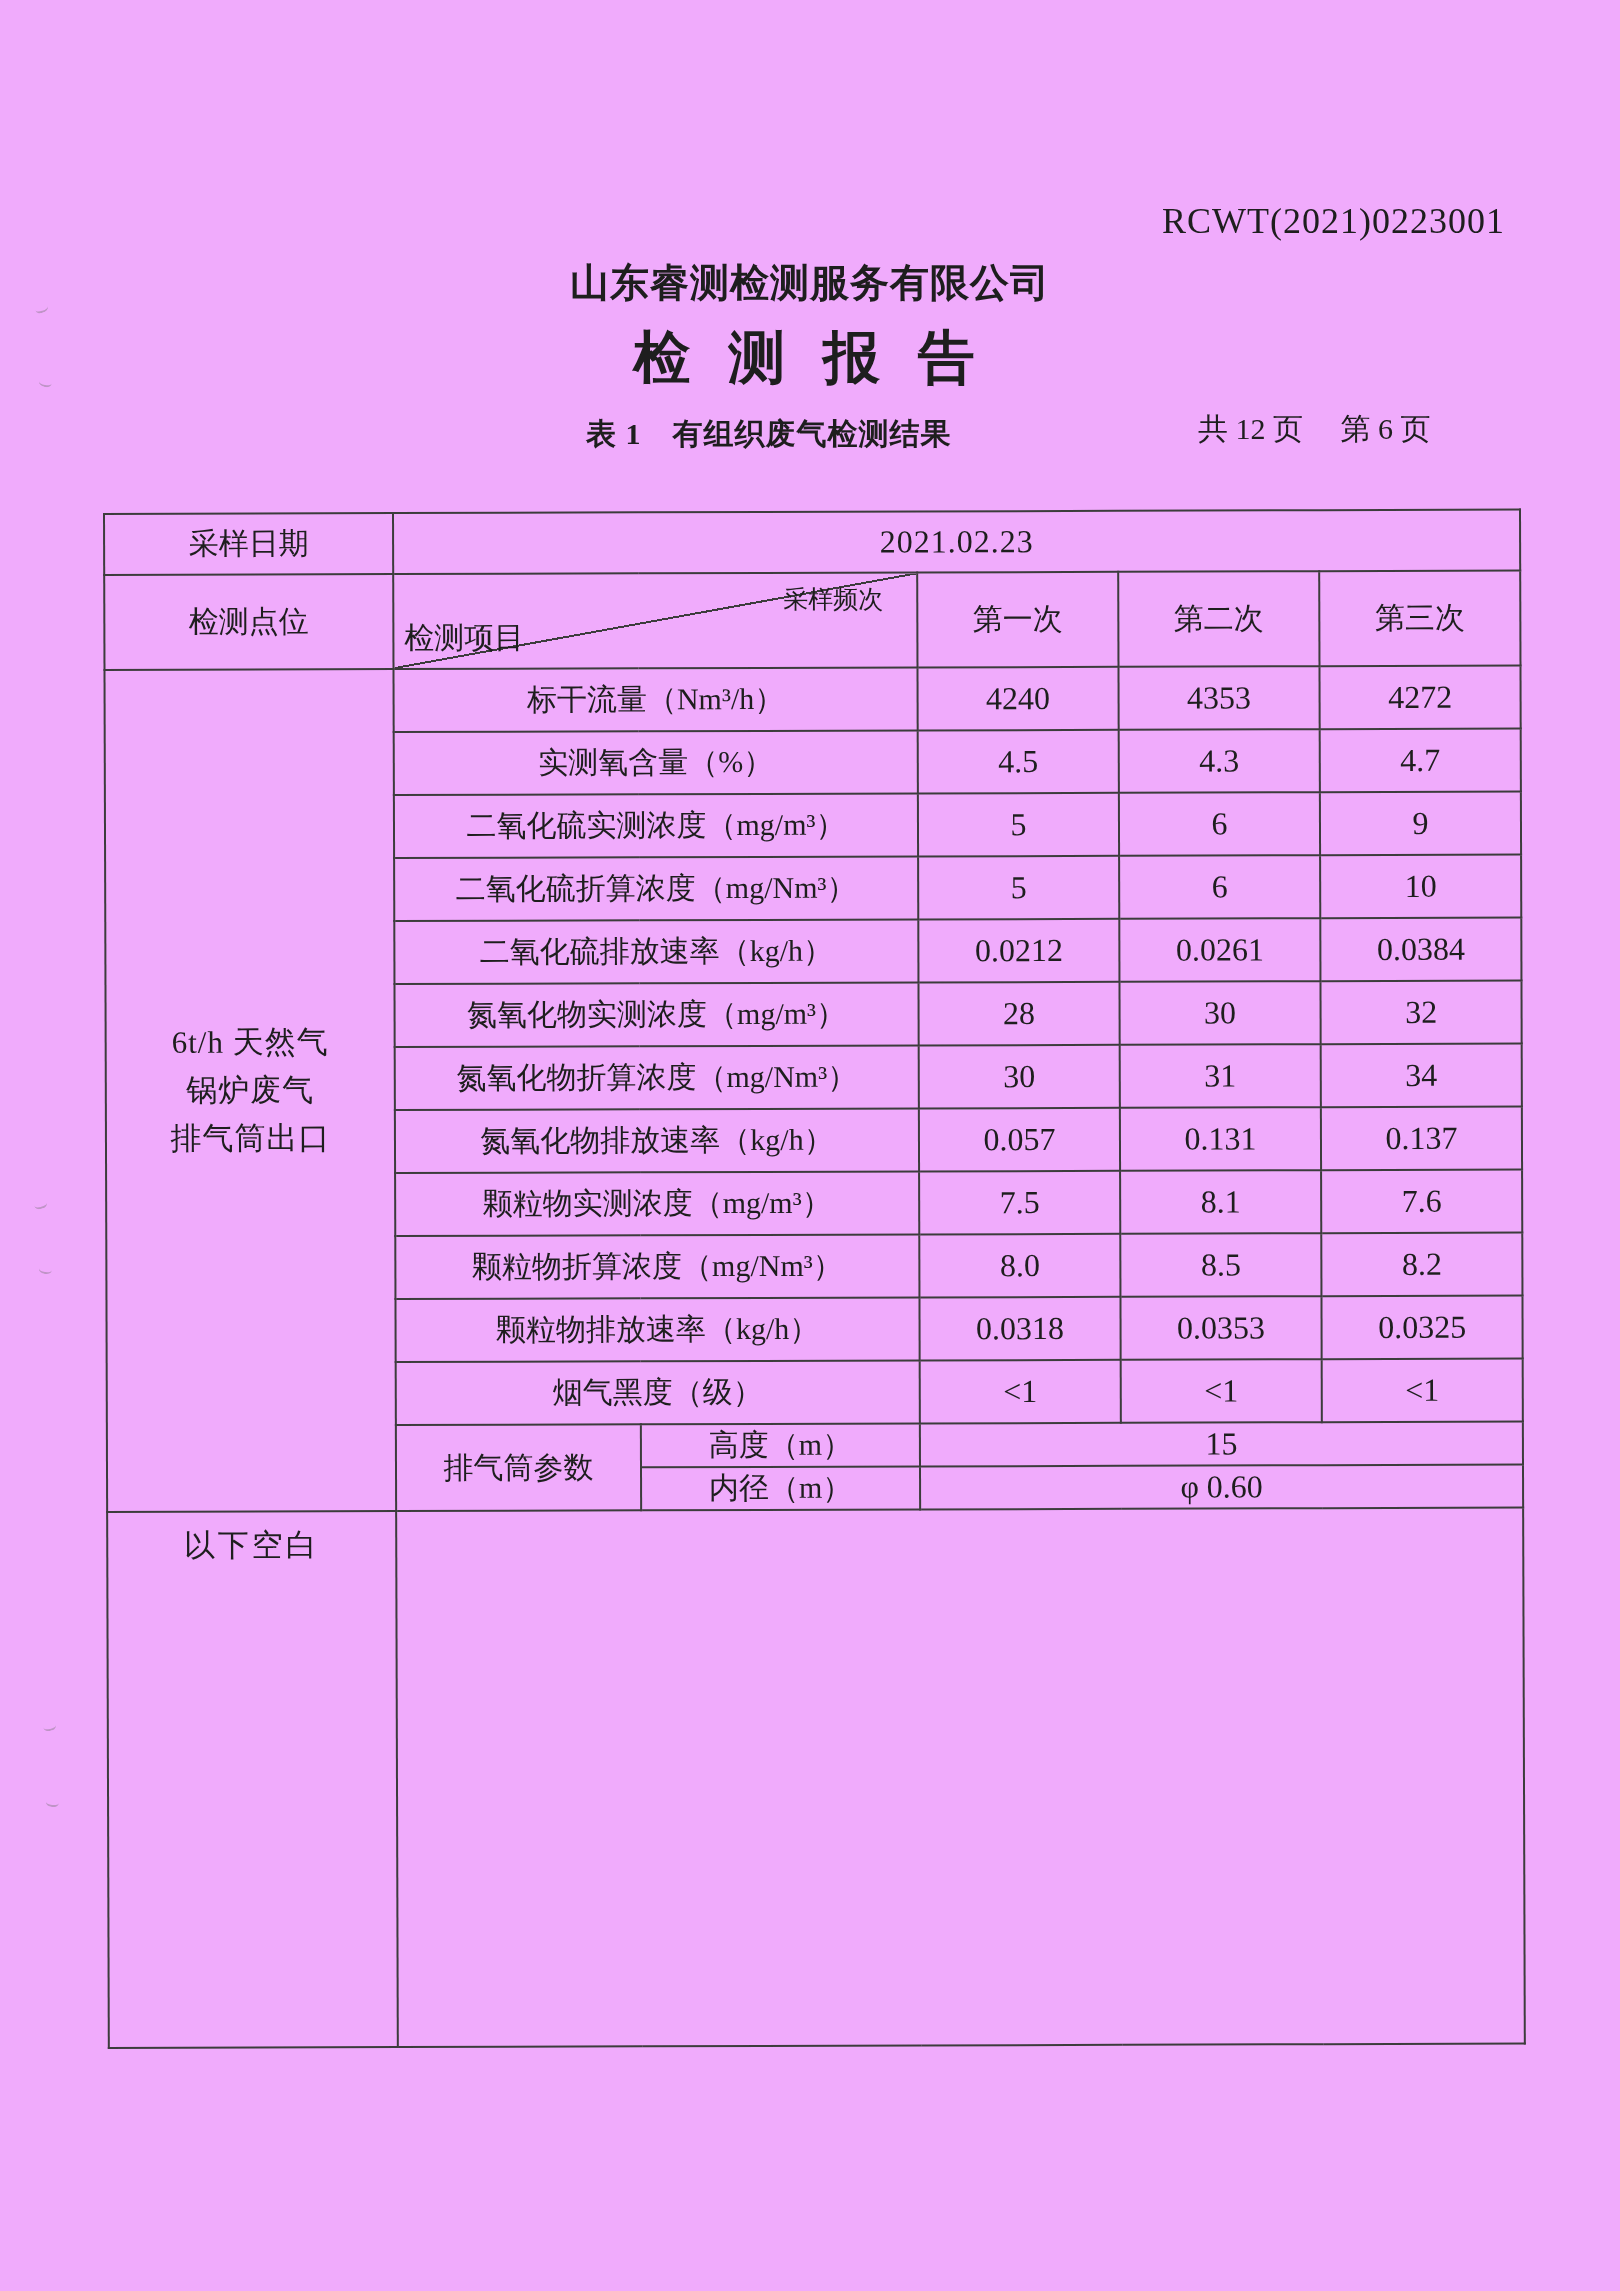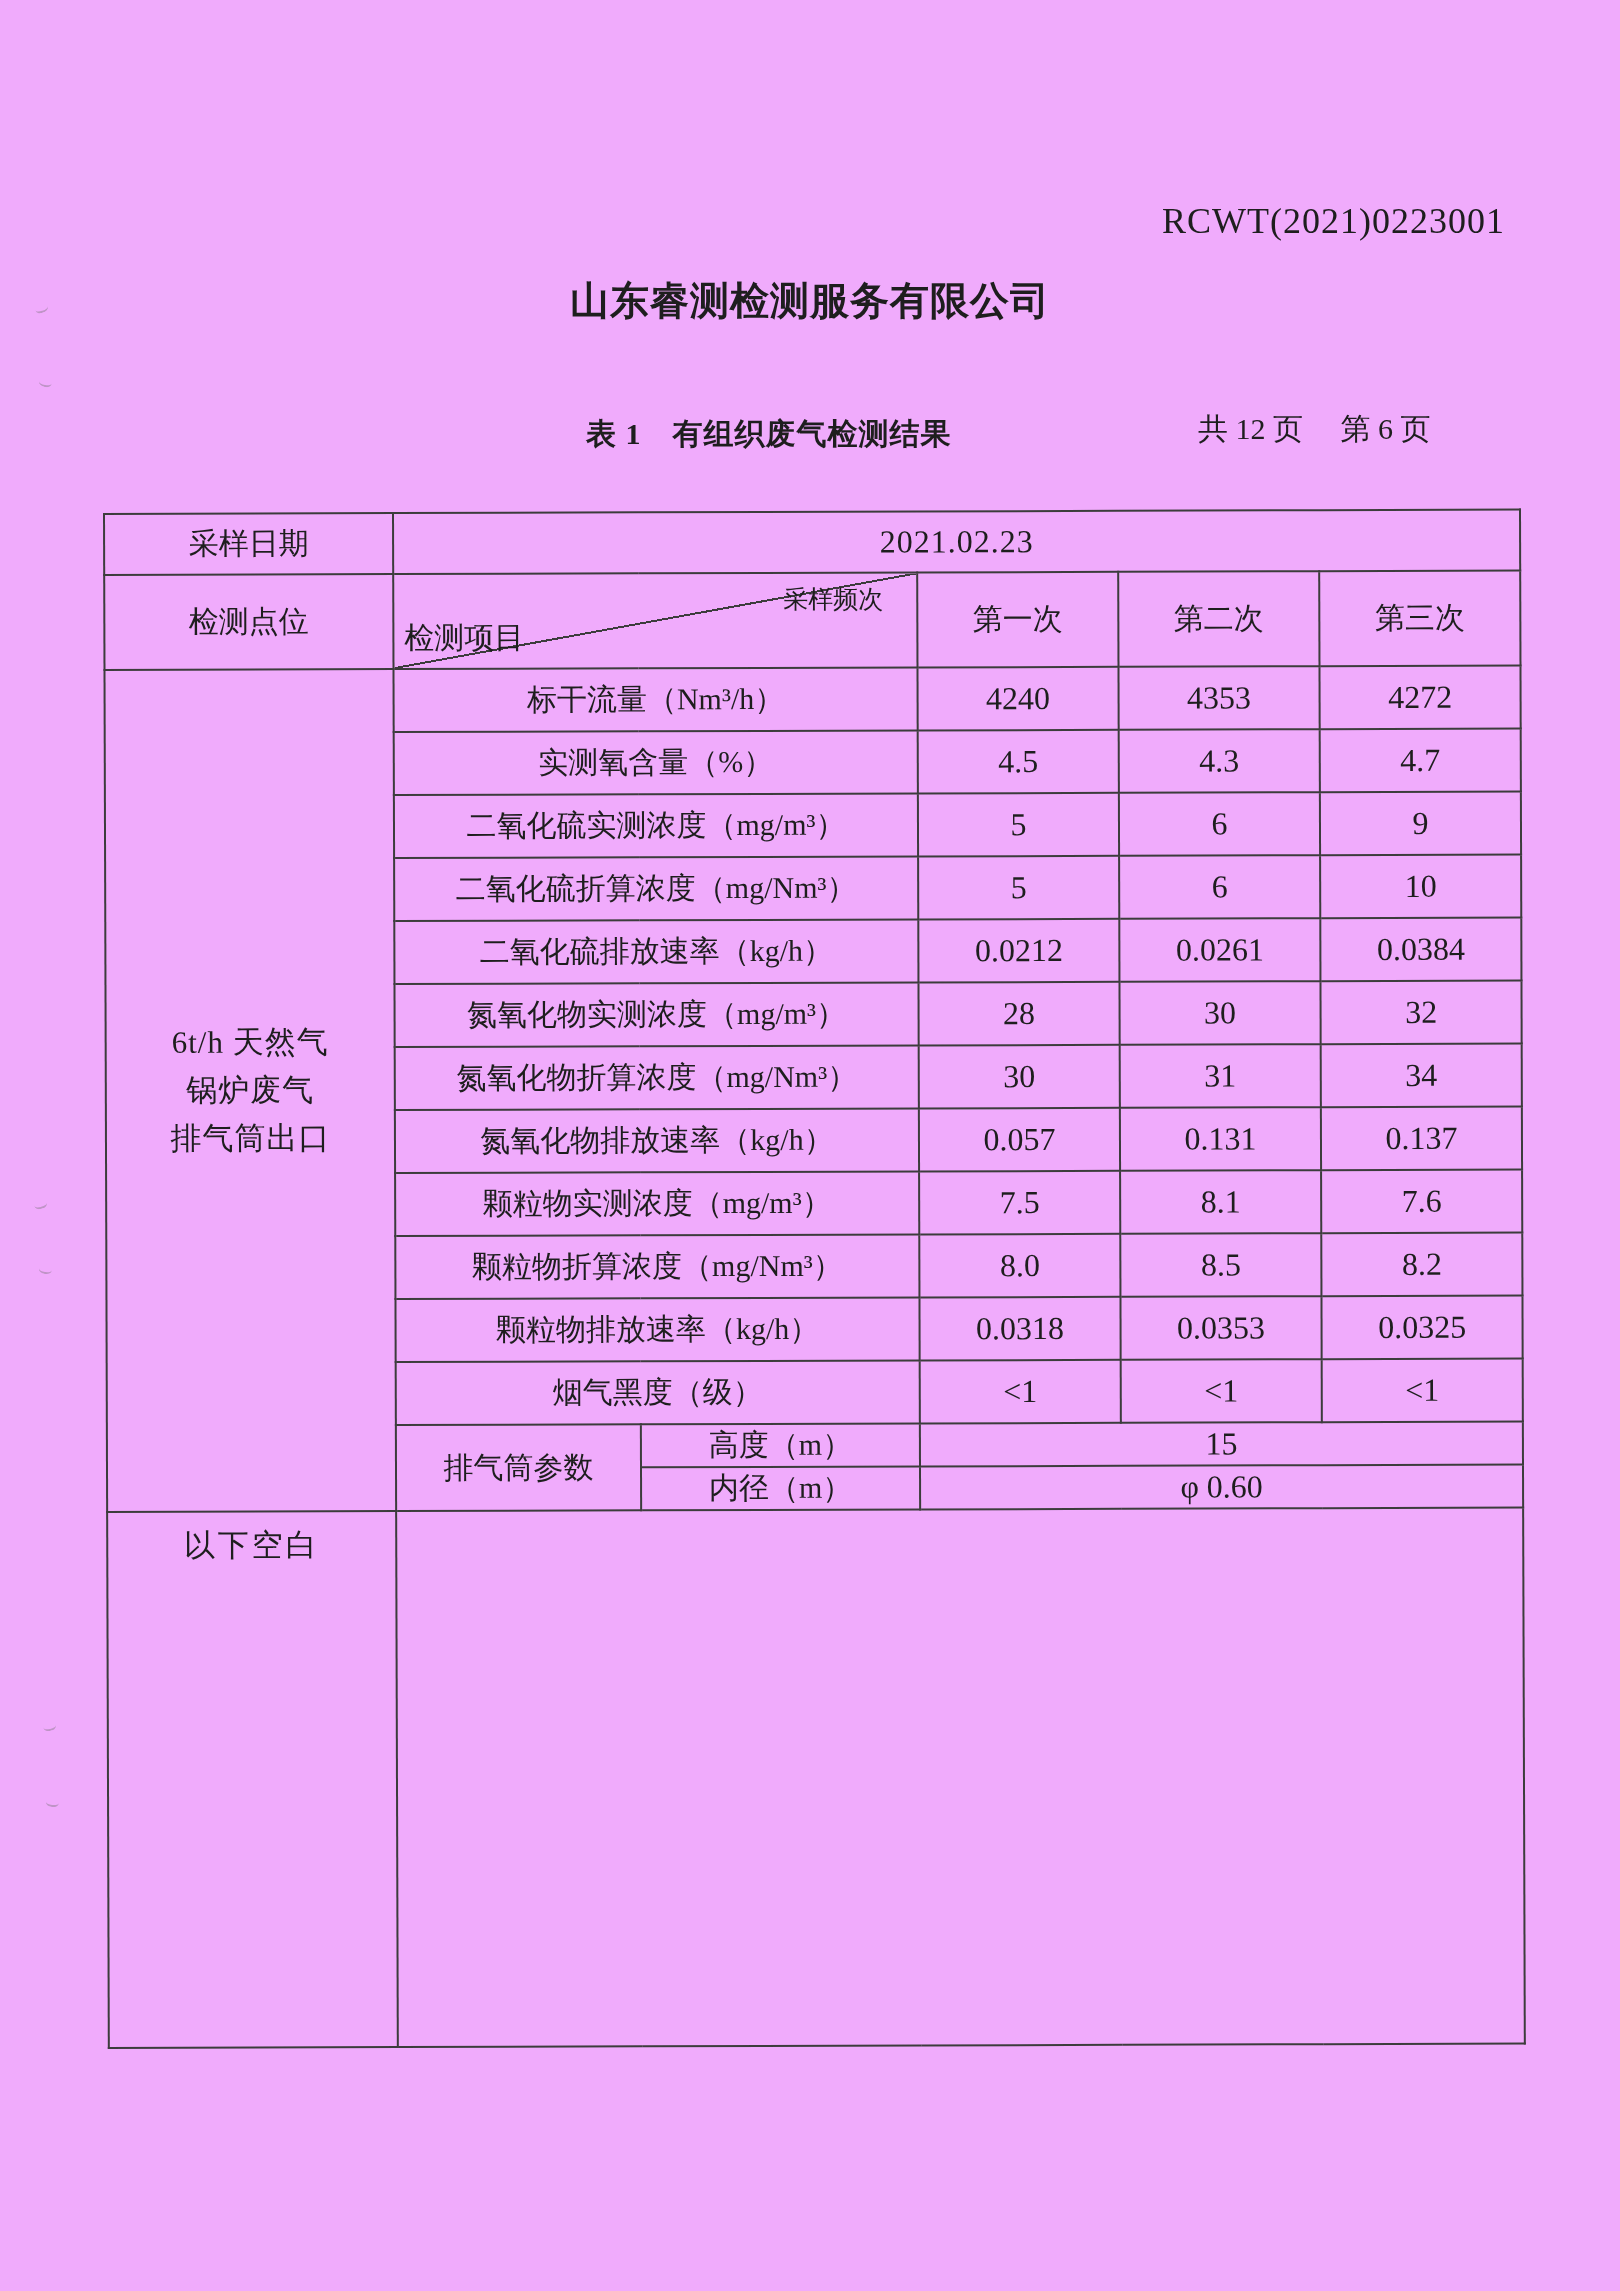--- a/index.html
+++ b/index.html
@@ -19,21 +19,21 @@
   .report-no {
     position: absolute;
     left: 1162px;
     top: 200px;
     font-size: 36px;
     letter-spacing: 1px;
     white-space: nowrap;
   }
   .company-name {
     position: absolute;
-    top: 274px;
+    top: 256px;
     left: 0;
     width: 1620px;
     text-align: center;
     font-size: 39px;
     font-weight: bold;
     letter-spacing: 1px;
     white-space: nowrap;
   }
   .report-title {
     position: absolute;
@@ -130,20 +130,21 @@
     border-radius: 50%;
   }
 </style>
 </head>
 <body>
 
 <div class="page">
 
   <div class="report-no">RCWT(2021)0223001</div>
   <div class="company-name">山东睿测检测服务有限公司</div>
+  <div class="report-title">检 测 报 告</div>
   <div class="table-caption">表 1　有组织废气检测结果</div>
   <div class="page-info">共 12 页　 第 6 页</div>
 
   <table class="report-table">
     <colgroup>
       <col style="width:289px">
       <col style="width:245px">
       <col style="width:279px">
       <col style="width:201px">
       <col style="width:201px">

